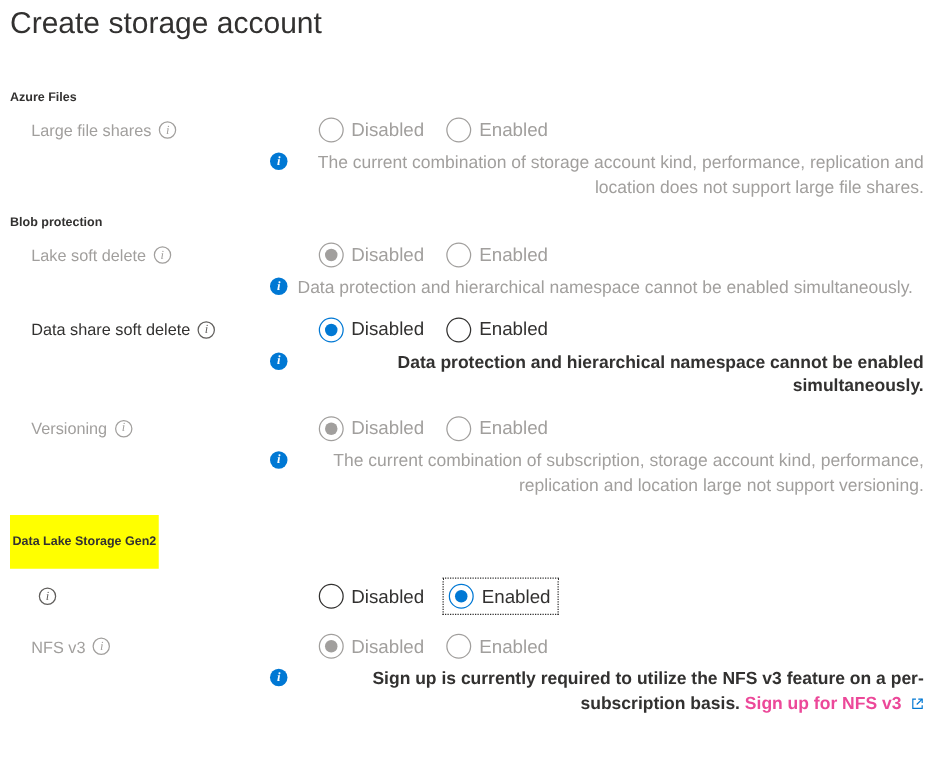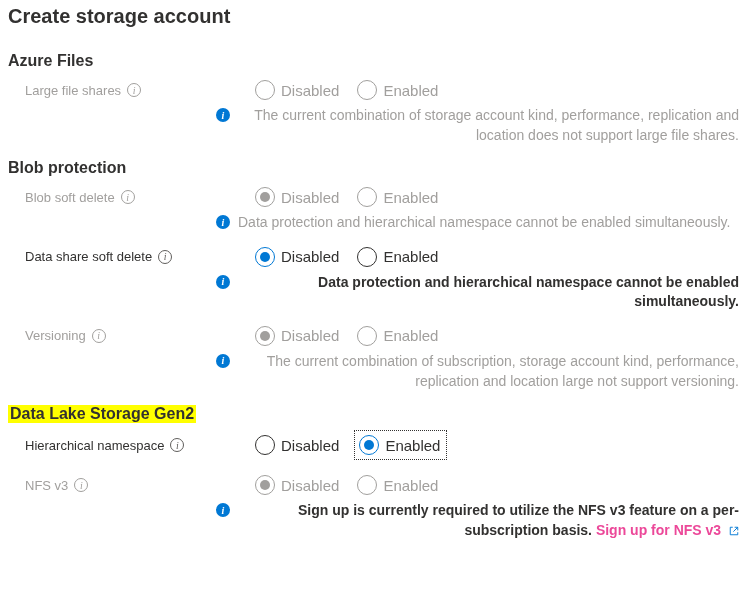--- a/index.html
+++ b/index.html
@@ -3,22 +3,22 @@
 <meta charset="utf-8">
 <style>
   body {
     font-family: "Segoe UI", Arial, sans-serif;
     margin: 0;
     padding: 5px 8px;
     width: 735px;
     color: #323130;
     font-size: 13px;
   }
-  h1 { font-size: 20px; font-weight: 700; margin: 0 0 24px 0; }
-  h2 { font-size: 16px; font-weight: 600; margin: 10px 0 10px 0; }
+  h1 { font-size: 24px; font-weight: 400; margin: 0 0 40px 0; }
+  h2 { font-size: 10px; font-weight: 600; margin: 10px 0 10px 0; }
   .row { display: flex; align-items: center; margin: 6px 17px; }
   .label-col { width: 230px; display: flex; align-items: center; font-size: 13px; color: #323130; }
   .label-col.dimmed { color: #a19f9d; }
   .info-icon {
     display: inline-flex;
     width: 12px; height: 12px;
     border: 1px solid #605e5c;
     border-radius: 50%;
     font-size: 10px;
     align-items: center; justify-content: center;
@@ -76,21 +76,21 @@
     display: flex; align-items: center; justify-content: center;
     font-style: italic;
     font-family: serif;
     margin-right: 8px;
     margin-top: 2px;
     flex: 0 0 auto;
   }
   .info-row .info-text { font-size: 14px; line-height: 1.4; text-align: right; }
   .info-row.dimmed .info-text { color: #a19f9d; }
   .info-row.bold .info-text { font-weight: 600; color: #323130; }
-  .highlight { background: #ffff00; display: inline-block; padding: 0 2px; }
+  .highlight { background: #ffff00; display: inline-block; padding: 16px 2px; }
   a.blue-link { color: #ec4899; text-decoration: none; font-weight: 600; }
   .ext-icon {
     display: inline-block;
     width: 10px; height: 10px;
     margin-left: 4px;
     vertical-align: -1px;
   }
 </style>
 </head>
 <body>
@@ -117,21 +117,21 @@
 </div>
 <div class="info-row dimmed">
   <span class="info-bullet">i</span>
   <span class="info-text">The current combination of storage account kind, performance, replication and location does not support large file shares.</span>
 </div>
 
 <h2>Blob protection</h2>
 
 <div class="row">
   <div class="label-col dimmed">
-    <span>Blob soft delete</span>
+    <span>Lake soft delete</span>
     <span class="info-icon dimmed">i</span>
   </div>
   <div class="options">
     <label class="radio disabled dimtext">
       <span class="circle">
           <span class="dot"></span>
         </span>
       <span class="text">Disabled</span>
     </label>
     <label class="radio disabled dimtext">
@@ -188,21 +188,20 @@
 </div>
 <div class="info-row dimmed">
   <span class="info-bullet">i</span>
   <span class="info-text">The current combination of subscription, storage account kind, performance, replication and location large not support versioning.</span>
 </div>
 
 <h2><span class="highlight">Data Lake Storage Gen2</span></h2>
 
 <div class="row">
   <div class="label-col">
-    <span>Hierarchical namespace</span>
     <span class="info-icon">i</span>
   </div>
   <div class="options">
     <label class="radio">
       <span class="circle"></span>
       <span class="text">Disabled</span>
     </label>
     <span class="focus-ring">
       <label class="radio blue" style="margin-right:0">
         <span class="circle">

